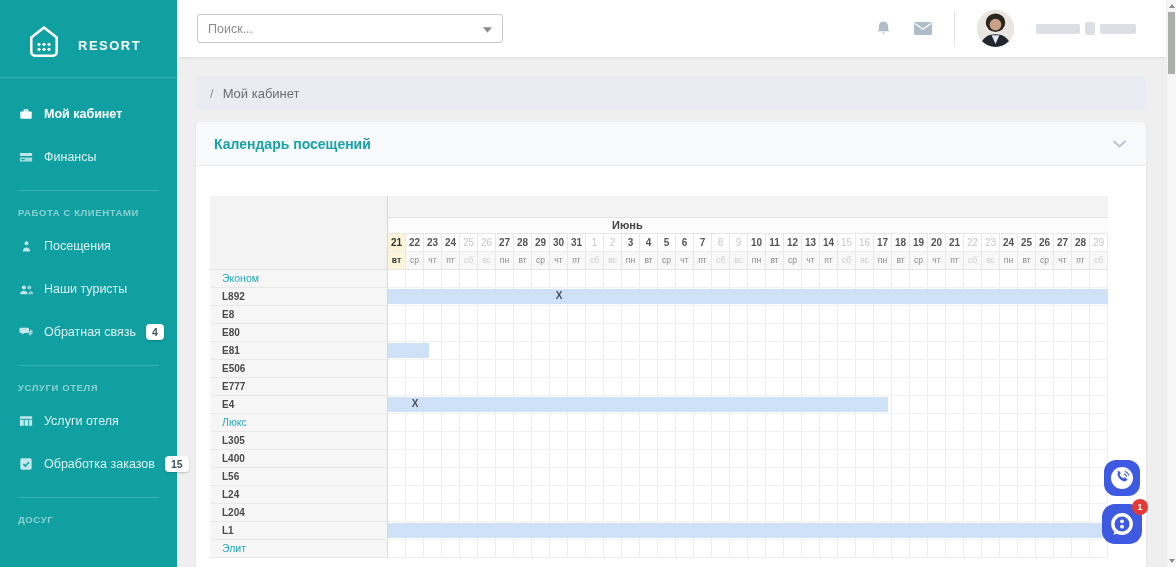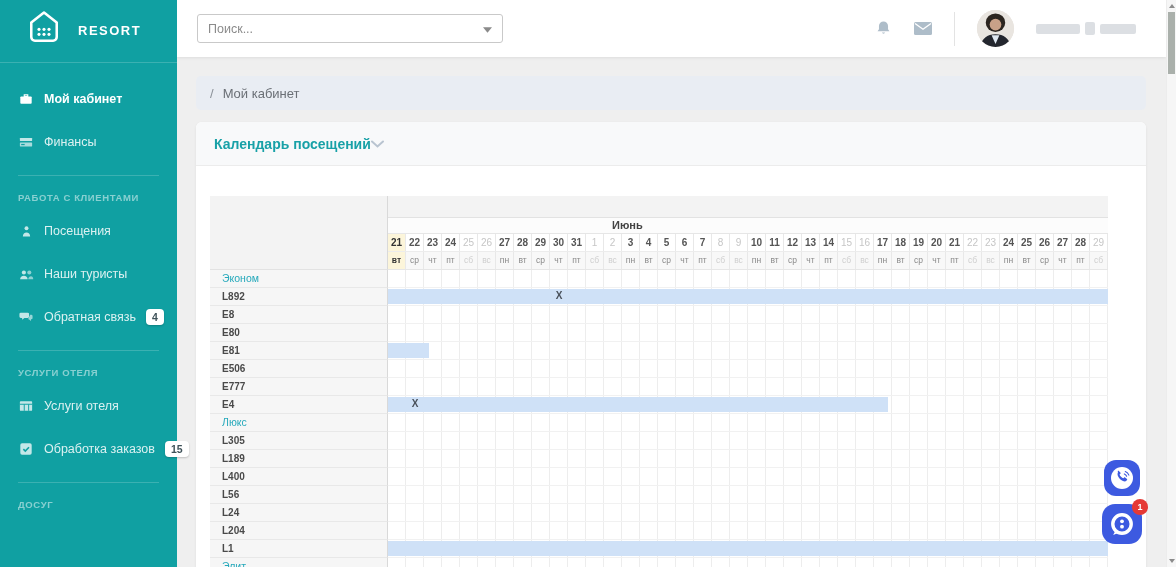--- a/index.html
+++ b/index.html
@@ -1,21 +1,21 @@
 <!DOCTYPE html>
 <html style="--teal: #10a0a2; --accent-text: #18a1a7; --category: #25a9bb; --bar-blue: #cfe1f7; --today-yellow: #fcf5da; --fab-blue: #3d5ae0; --badge-red: #e53935;"><head>
 <meta charset="utf-8">
 <style>
   * { margin:0; padding:0; box-sizing:border-box; }
   html,body { font-family:"Liberation Sans","DejaVu Sans",sans-serif; }
   .app { position:relative; width:1176px; height:567px; background:#efefef; overflow:hidden; }
 
   
   .sidebar { position:absolute; left:0; top:0; width:177px; height:567px; background:var(--teal); color:#fff; z-index:5; }
-  .logo-row { display:flex; align-items:center; gap:14px; height:56px; padding:8px 0 4px 24px; }
+  .logo-row { display:flex; align-items:center; gap:14px; height:56px; padding:8px 0 4px 24px;margin-top:15px; }
   .logo-text { font-size:13px; font-weight:bold; letter-spacing:1.5px; }
   .side-divider { border-top:1px solid rgba(255,255,255,.18); margin:6px 0 16px 0; }
   .side-nav { padding:10px 18px 0 18px; }
   .side-link { display:flex; align-items:center; gap:10px; height:20px; margin-bottom:23px; font-size:12.5px; color:rgba(255,255,255,.85); cursor:pointer; }
   .side-link.active { color:#fff; font-weight:bold; }
   .s-ico { width:16px; display:flex; justify-content:center; color:rgba(255,255,255,.75); flex:none; }
   .side-link.active .s-ico { color:#fff; }
   .s-lbl { white-space:nowrap; }
   .s-badge { margin-left:auto; background:#fff; color:#3f5259; font-size:10.5px; font-weight:bold; padding:2px 6px; border-radius:4px; box-shadow:0 1px 2px rgba(0,0,0,.2); }
   .side-section { font-size:9.5px; font-weight:bold; letter-spacing:.6px; color:rgba(255,255,255,.5); margin:4px 0 18px 0; text-transform:uppercase; }
@@ -31,21 +31,21 @@
   .avatar { width:37px; height:37px; border-radius:50%; overflow:hidden; background:#e8e4df; cursor:pointer; flex:none; }
   .redact { display:flex; align-items:center; gap:5px; }
   .redact i { display:block; height:10px; border-radius:2px; background:#dcdfe3; }
 
   
   .content { position:absolute; left:177px; top:57px; right:10px; bottom:0; background:#efefef; padding:19px 20px 0 19px; }
   .breadcrumb { height:34px; background:#e9edf3; border-radius:5px; display:flex; align-items:center; gap:9px; padding:0 14px; font-size:13px; color:#6a6f75; margin-bottom:12px; }
   .bc-sep { color:#8a9097; }
   .card { background:#fff; border-radius:6px; box-shadow:0 1px 3px rgba(0,0,0,.07); height:600px; }
   .card-head { height:44px; background:#f8f9fa; border-bottom:1px solid #ececec; border-radius:6px 6px 0 0;
-     display:flex; align-items:center; padding:0 20px 0 18px; }
+     display:flex; align-items:center; justify-content:space-between; padding:0 20px 0 18px; }
   .card-title { font-size:14px; font-weight:bold; color:var(--accent-text); }
   .card-chevron { cursor:pointer; display:flex; }
   .card-body { padding:30px 14px 0 14px; }
 
   
   .cal { display:flex; }
   .cal-left { width:178px; flex:none; }
   .head-left { height:74px; background:#f3f3f3; border-right:1px solid #d9d9d9; border-bottom:1px solid #e2e2e2; }
   .cal-right { width:720px; flex:none; }
   .strip-row { height:22px; background:#f3f3f3; border-bottom:1px solid #e2e2e2; }
@@ -378,24 +378,20 @@
             </div>
             <div class="body-row">
               <div class="row-label cat">Люкс</div>
               <div class="row-grid"></div>
             </div>
             <div class="body-row">
               <div class="row-label room">L305</div>
               <div class="row-grid"></div>
             </div>
             <div class="body-row">
-              <div class="row-label room">L189</div>
-              <div class="row-grid"></div>
-            </div>
-            <div class="body-row">
               <div class="row-label room">L400</div>
               <div class="row-grid"></div>
             </div>
             <div class="body-row">
               <div class="row-label room">L56</div>
               <div class="row-grid"></div>
             </div>
             <div class="body-row">
               <div class="row-label room">L24</div>
               <div class="row-grid"></div>

